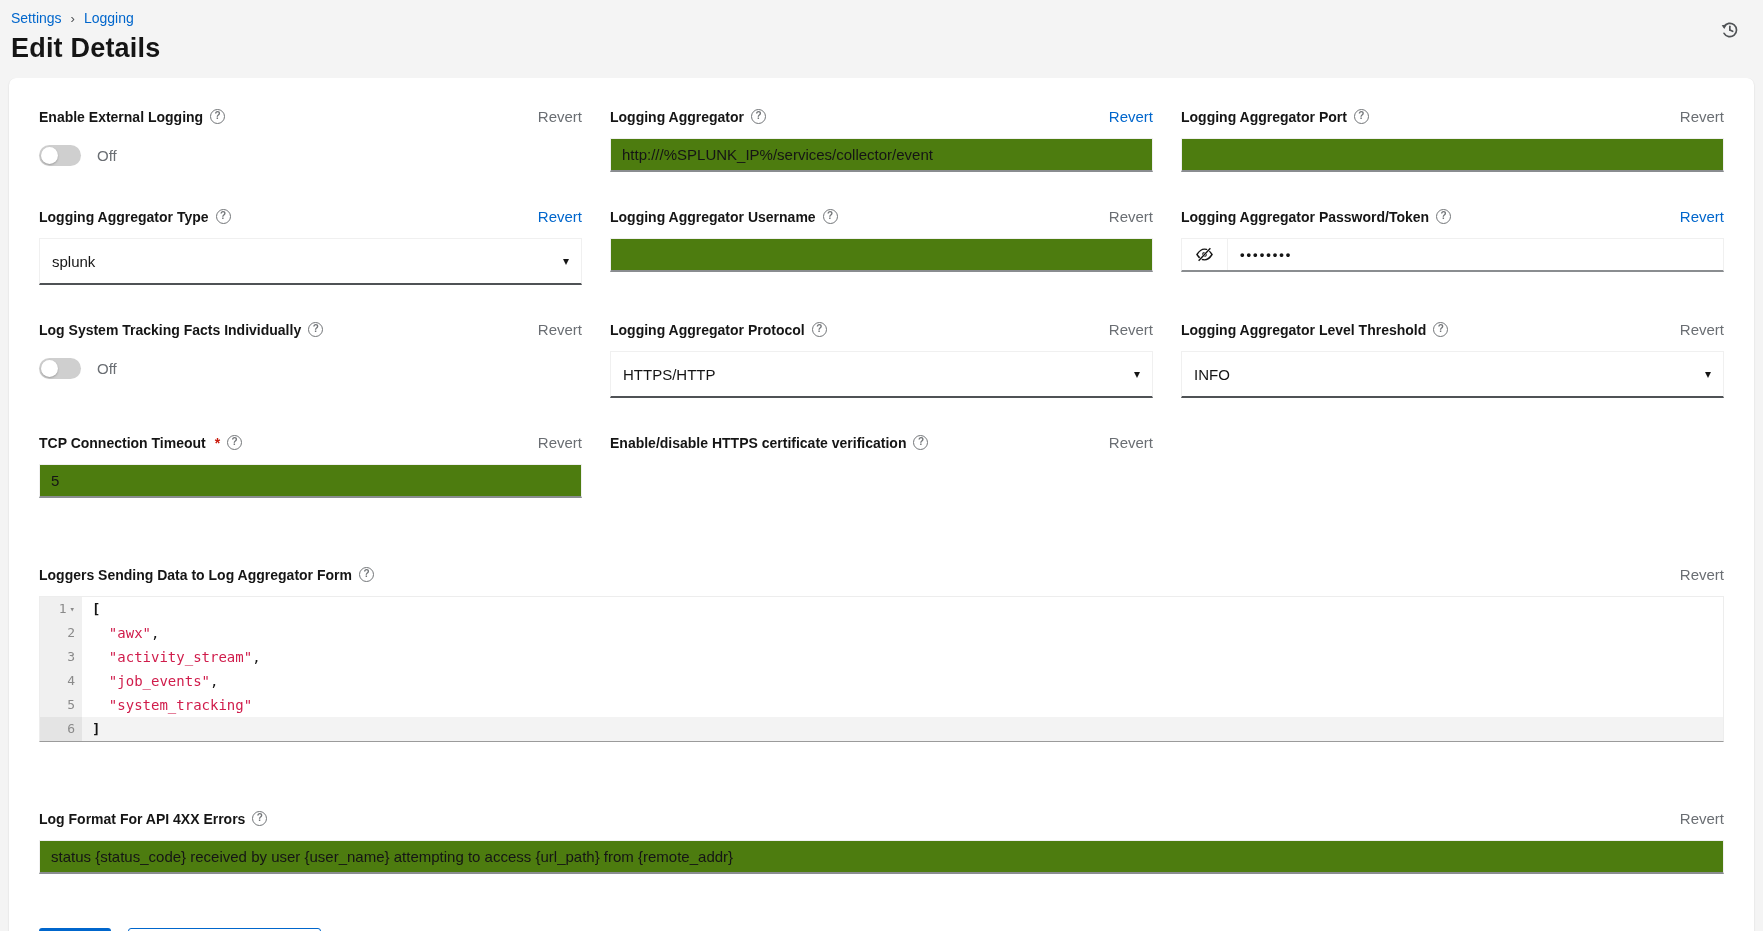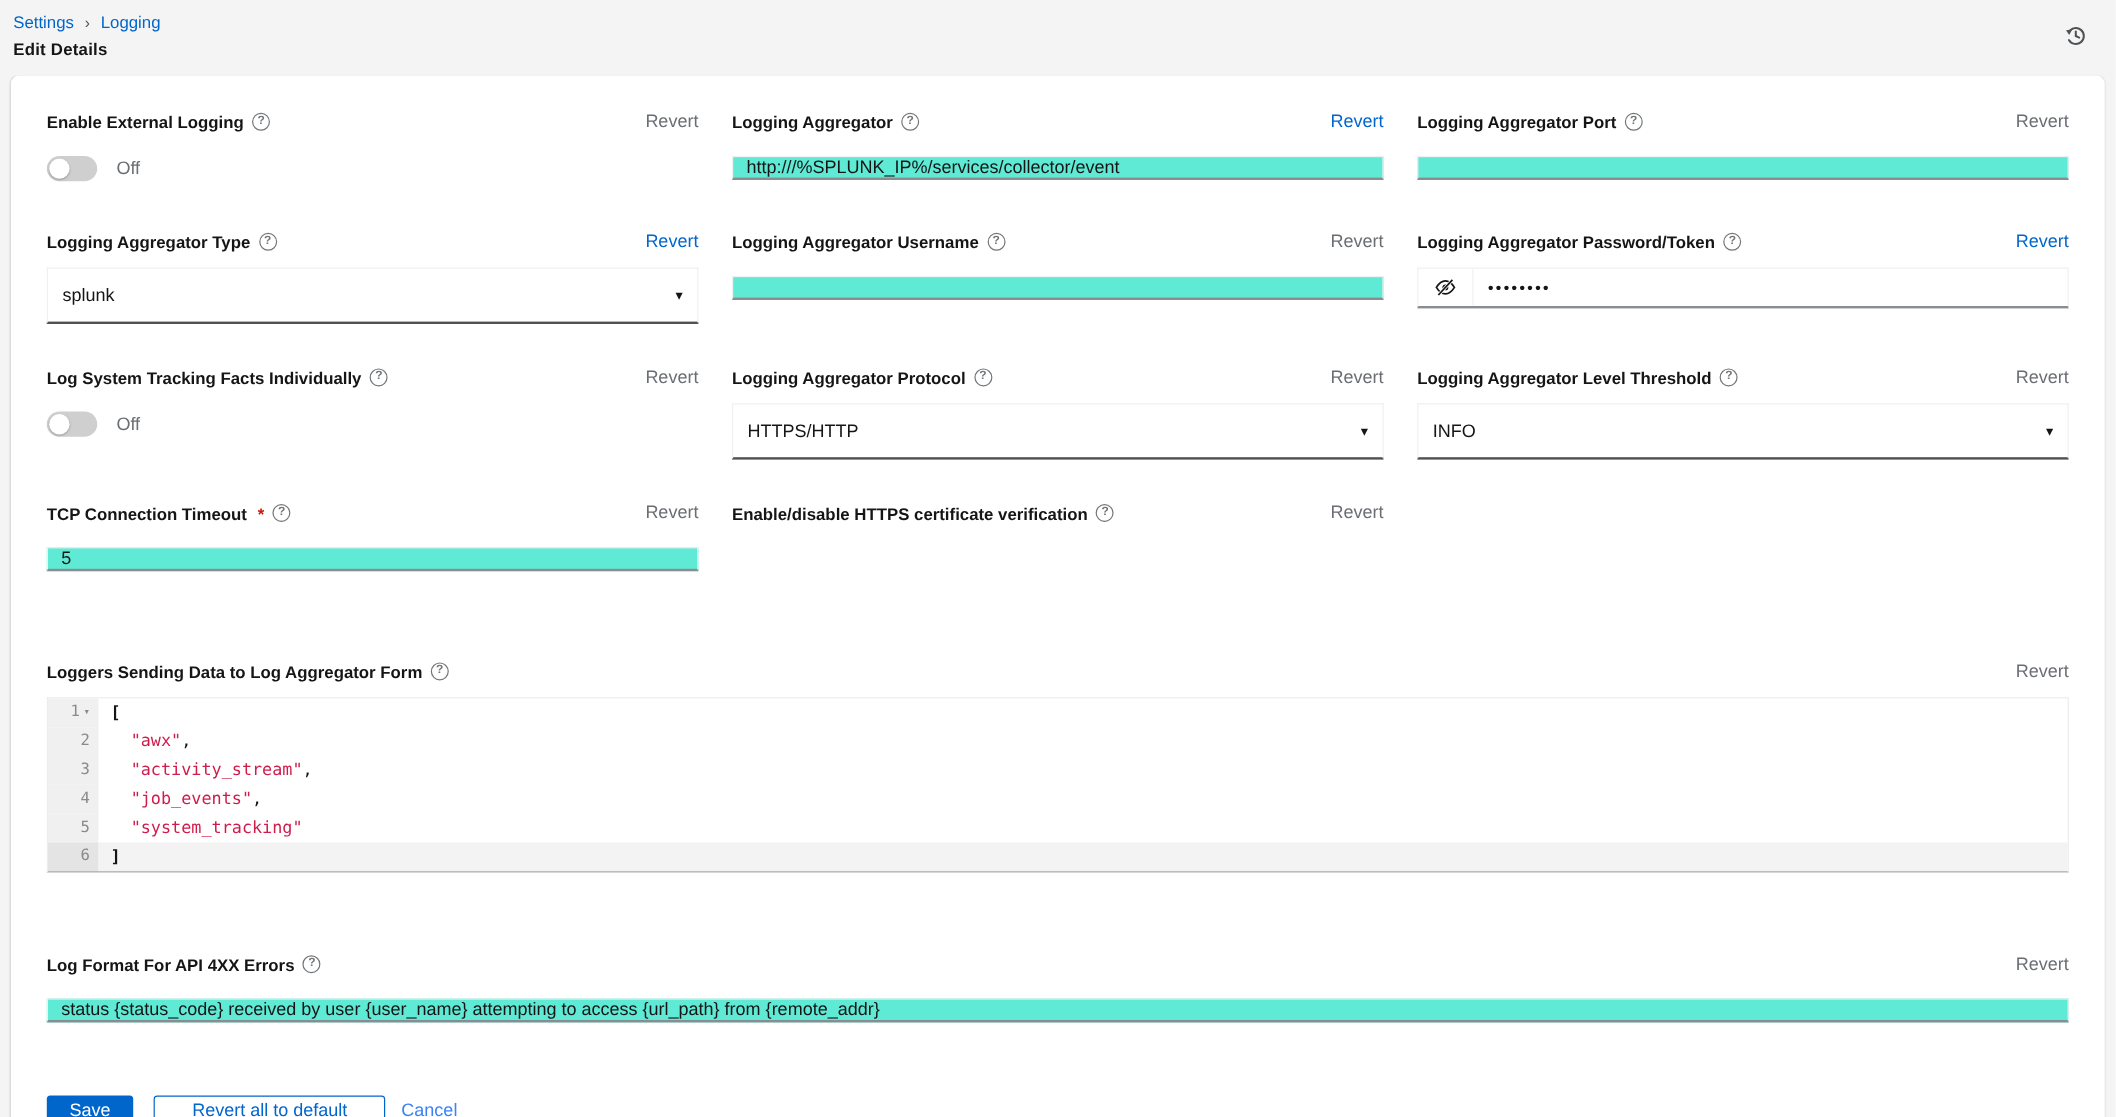--- a/index.html
+++ b/index.html
@@ -12,21 +12,21 @@
 
   
   .page-header {
     position: relative;
     padding: 10px 24px 14px 11px;
     background: #f4f4f4;
   }
   .breadcrumb { display: flex; align-items: center; gap: 9px; font-size: 14px; }
   .breadcrumb a { color: #0066cc; text-decoration: none; cursor: pointer; }
   .breadcrumb .sep { color: #4f5255; font-size: 13px; }
-  .page-title { font-size: 14px; font-weight: 700; margin-top: 7px; letter-spacing: .2px; }
+  .page-title { font-size: 27px; font-weight: 700; margin-top: 7px; letter-spacing: .2px; }
   .history-btn {
     position: absolute; right: 22px; top: 18px;
     background: none; border: none; cursor: pointer; padding: 2px;
   }
 
   
   .content { padding: 0 9px 9px 9px; }
   .card {
     background: #ffffff;
     border-radius: 7px;
@@ -59,26 +59,26 @@
   }
   .revert { background: none; border: none; font-size: 15px; cursor: pointer;
             font-family: "Liberation Sans", sans-serif; }
   .revert.revert-active { color: #0066cc; }
   .revert.revert-muted  { color: #6a6e73; }
 
   .control { display: flex; align-items: center; min-height: 34px; }
 
   
   .text-input {
-    width: 100%; height: 20px;
+    width: 100%; height: 34px;
     border: 1px solid #f0f0f0;
     border-bottom: 2px solid #8a8d90;
     padding: 0 11px; font-size: 15px; color: #151515;
     font-family: "Liberation Sans", sans-serif;
-    background: #5eead4; outline: none;
+    background: #4d7c0f; outline: none;
   }
 
   
   .select {
     width: 100%; height: 47px;
     border: 1px solid #f0f0f0; border-bottom: 2px solid #4f5255;
     background: #fff; cursor: pointer;
     display: flex; align-items: center; justify-content: space-between;
     padding: 0 12px; font-size: 15px;
   }

